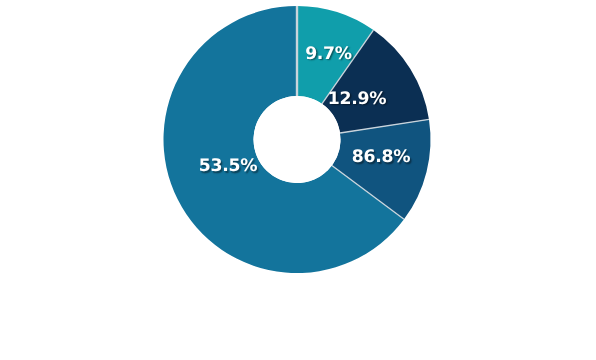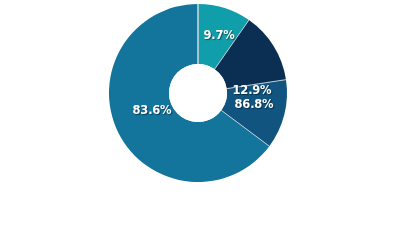--- a/index.html
+++ b/index.html
@@ -57,18 +57,18 @@
         <line x1="198.00" y1="64.00" x2="198.00" y2="4.00" stroke="#c9d4dc" stroke-width="1.6"></line>
         <line x1="214.60" y1="69.22" x2="248.95" y2="20.02" stroke="#c9d4dc" stroke-width="0.9"></line>
         <line x1="226.67" y1="88.64" x2="285.99" y2="79.63" stroke="#c9d4dc" stroke-width="0.9"></line>
         <line x1="221.25" y1="110.34" x2="269.34" y2="146.21" stroke="#c9d4dc" stroke-width="0.9"></line>
       </g>
     <circle id="donut-hole" cx="198" cy="93" r="29" fill="#ffffff"></circle>
   </svg>
 
   <div id="labels-layer">
       <div class="slice-label" style="left: 219px; top: 35px; color: rgb(255, 255, 255);">9.7%</div>
-      <div class="slice-label" style="left: 252px; top: 65px; color: rgb(255, 255, 255); margin-top: 25px;">12.9%</div>
+      <div class="slice-label" style="left: 238px; top: 65px; color: rgb(255, 255, 255);">12.9%</div>
       <div class="slice-label" style="left: 254px; top: 104px; color: rgb(255, 255, 255);">86.8%</div>
-      <div class="slice-label" style="left: 152px; top: 110px; color: rgb(255, 255, 255);">83.6%</div>
+      <div class="slice-label" style="left: 152px; top: 110px; color: rgb(255, 255, 255);">53.5%</div>
     </div>
 
 </div>
 
 </body></html>

